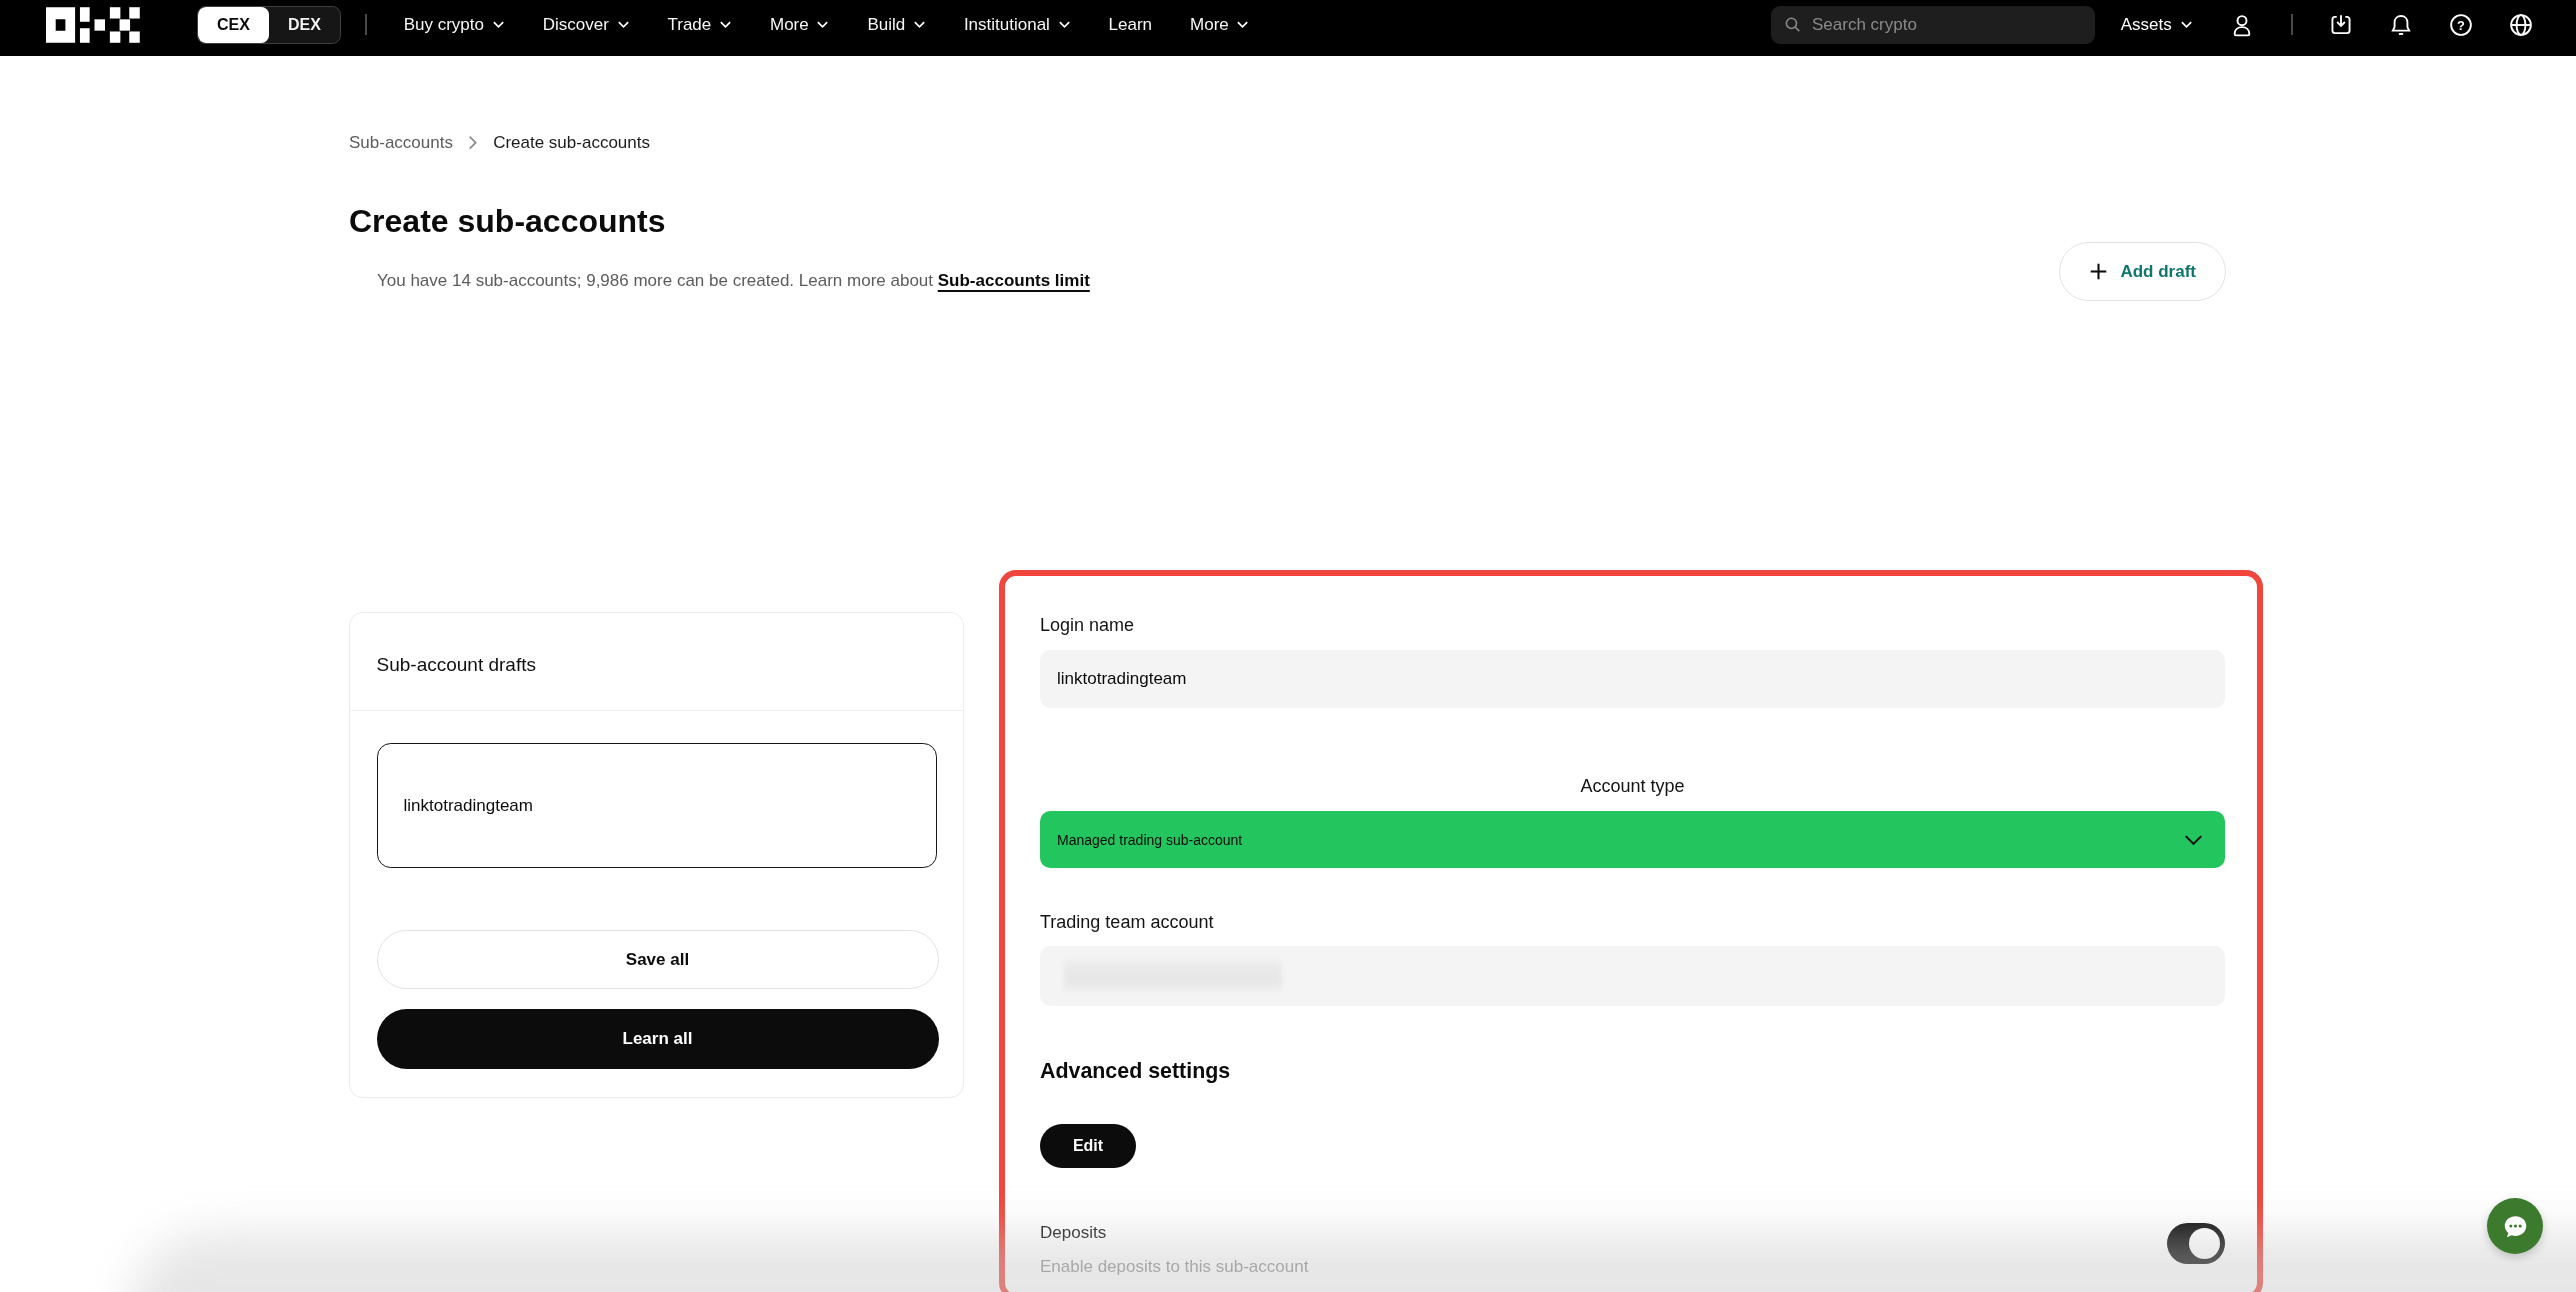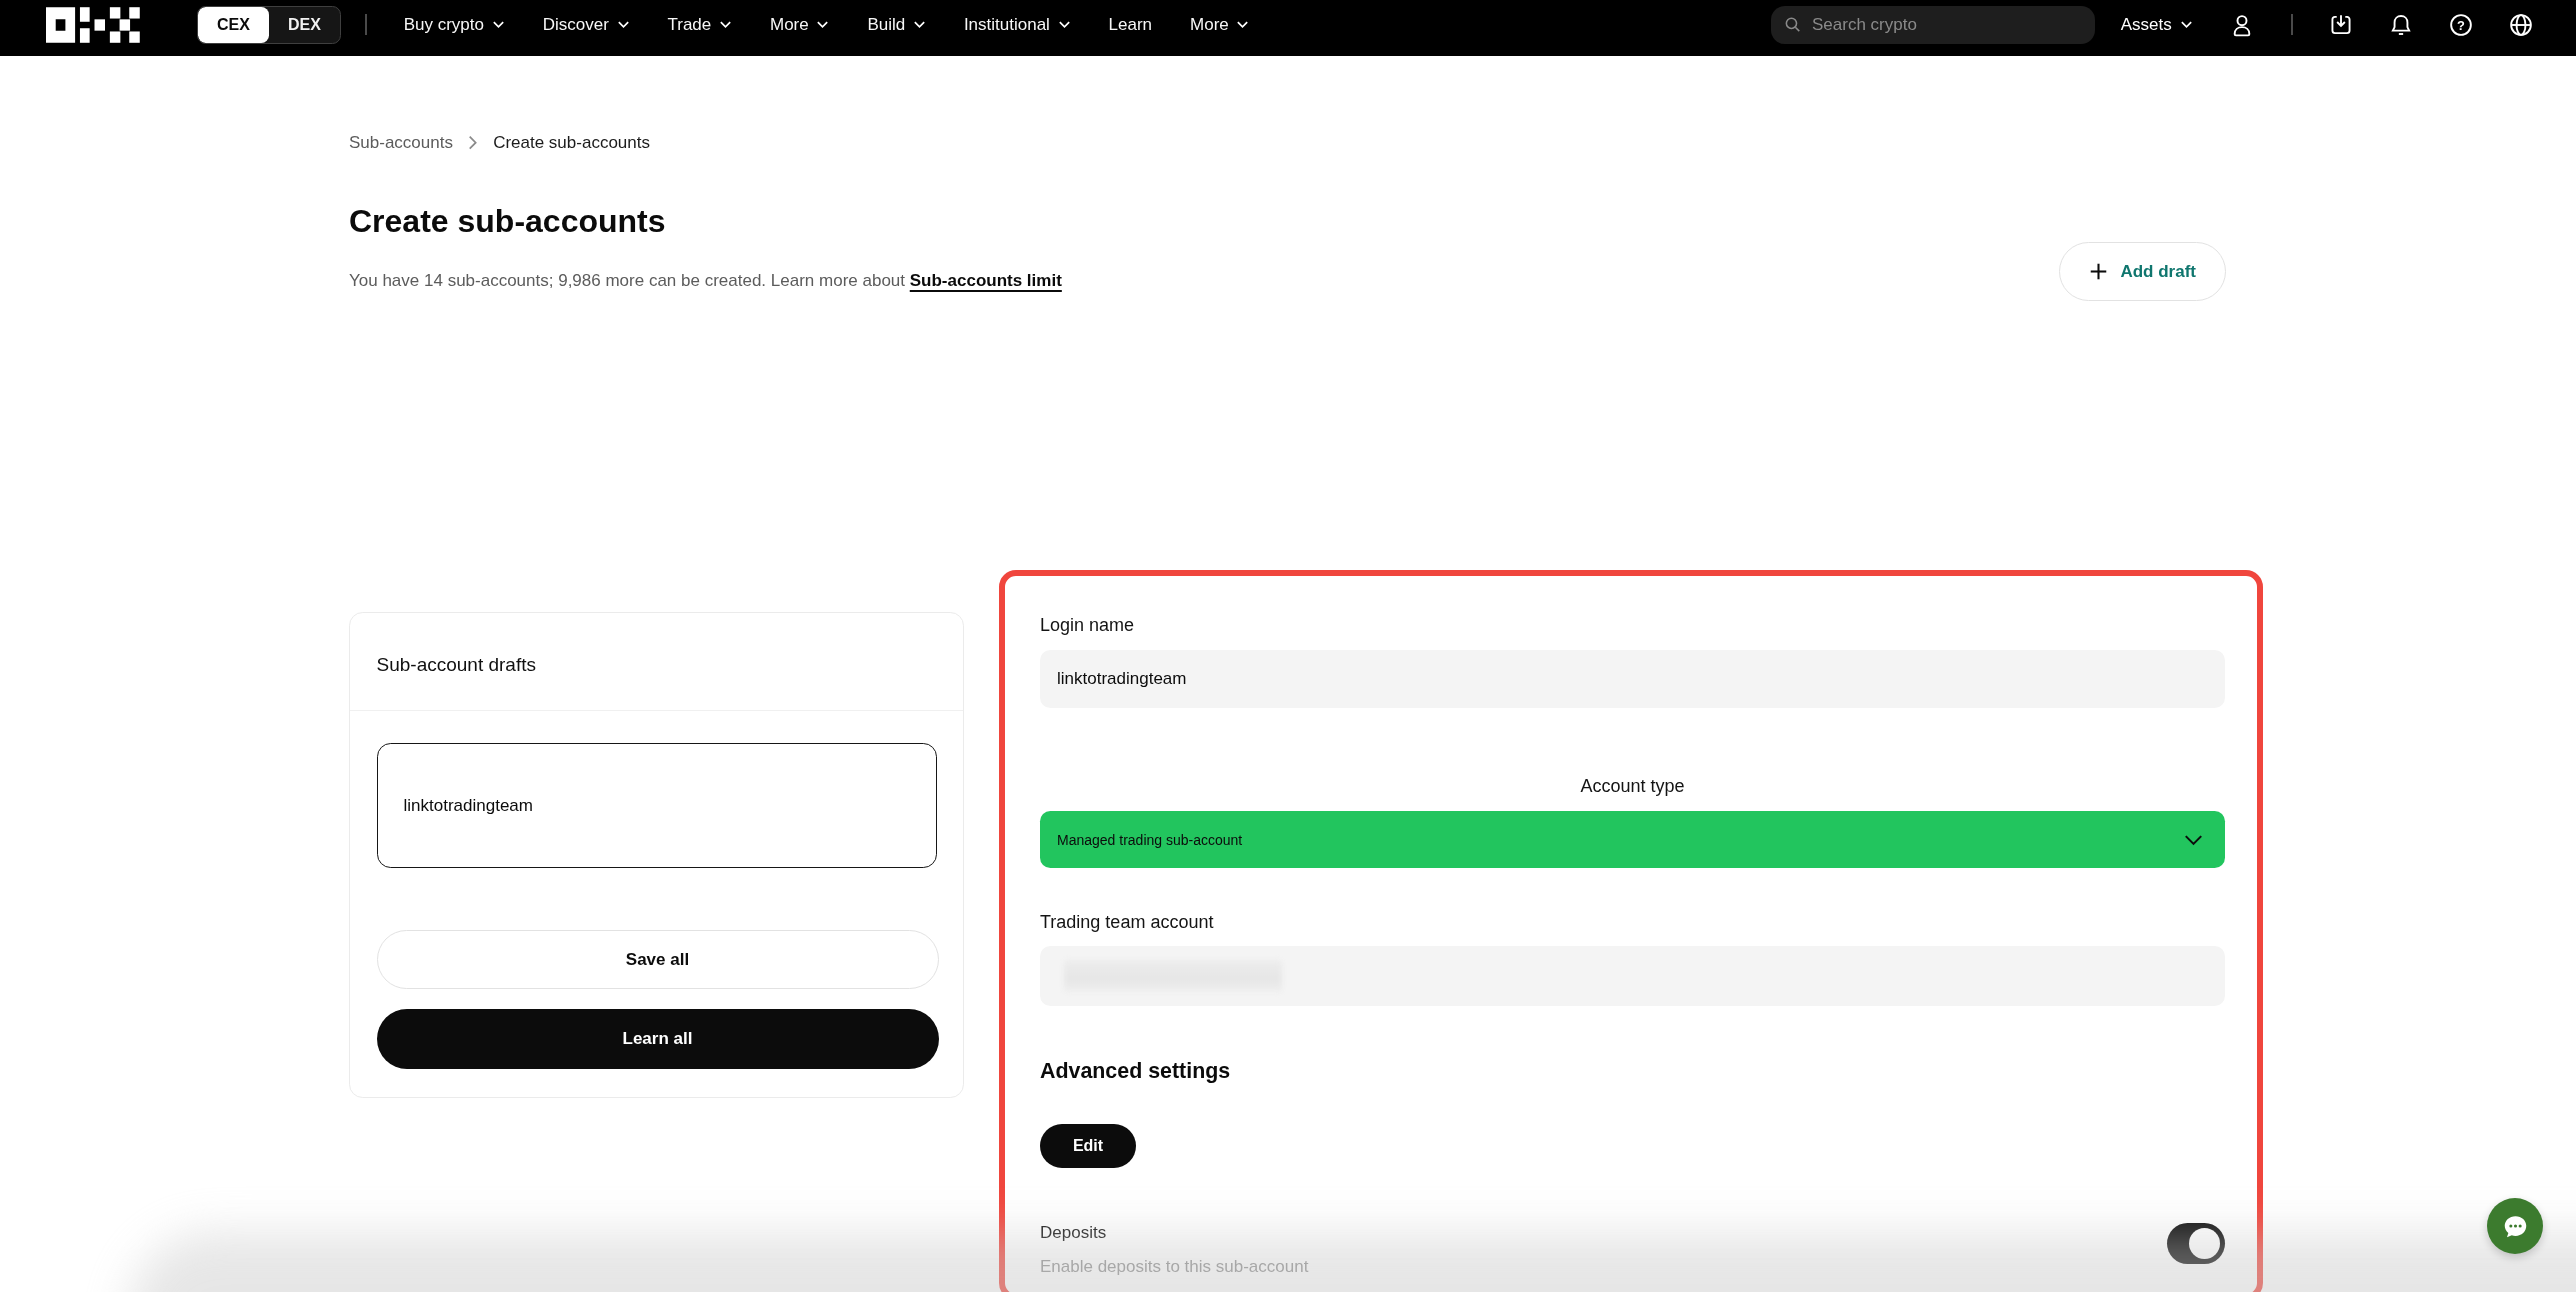--- a/index.html
+++ b/index.html
@@ -28,40 +28,40 @@
     font-size:16px; font-weight:700; }
   .seg.cex { background:#ffffff; color:#0c0c0c; border-radius:7.7px; }
   .seg.dex { color:#f2f2f2; }
   .nav-divider { width:1.7px; height:20.5px; background:#4a4a4a; margin-left:24px; flex:0 0 auto;}
   .nav-items { display:flex; align-items:center; gap:38px; margin-left:37px; }
   .nav-item { display:flex; align-items:center; gap:7.7px; color:#f7f7f7;
     font-size:17px; cursor:pointer; white-space:nowrap; }
   .nav-item svg { display:block; }
   .nav-right { margin-left:auto; display:flex; align-items:center; }
   .searchbox {
-    width:324px; height:38px; background:#1e1e1e; border-radius:14px;
+    width:324px; height:38px; background:#1e1e1e; border-radius:9px;
     display:flex; align-items:center; padding:0 13.7px; gap:10.3px;
   }
   .searchbox input {
     background:transparent; border:none; outline:none; color:#e8e8e8;
     font-size:17px; width:100%; font-family:"Liberation Sans",sans-serif;
   }
   .searchbox input::placeholder { color:#8a8a8a; }
   .assets { display:flex; align-items:center; gap:8.5px; color:#fff;
     font-size:17px; font-weight:400; margin-left:26px; cursor:pointer; white-space:nowrap;}
   .icon-btn { margin-left:36px; display:flex; align-items:center; justify-content:center; cursor:pointer; }
   .nav-divider2 { width:1.7px; height:20.5px; background:#4a4a4a; margin-left:36px; }
   
   .content { position:absolute; left:349px; width:1877px; top:56px; }
   .breadcrumb { margin-top:77px; display:flex; align-items:center; gap:15.4px;
     font-size:17px; }
   .crumb-parent { color:#5c5c5c; cursor:pointer; }
   .crumb-current { color:#1c1c1c; }
   .page-title { margin-top:50px; font-size:32px; font-weight:700; color:#0b0b0b; }
-  .subtitle-row { margin-top:31px; font-size:17px; color:#5c5c5c; }
+  .subtitle-row { margin-top:31px; font-size:17px; color:#5c5c5c;margin-left:28px; }
   .subtitle-row a { color:#0b0b0b; font-weight:700; text-decoration:underline;
     text-underline-offset:4.3px; text-decoration-thickness:1.7px; cursor:pointer; }
   .add-draft {
     position:absolute; top:186px; right:0; height:59px; padding:0 29px;
     border:1.3px solid #e2e2e2; border-radius:30px; background:#fff;
     display:flex; align-items:center; gap:12px; font-size:17px; font-weight:700;
     color:#0f766e; cursor:pointer;
   }
   .main-area { position:relative; margin-top:0; height:803px; }
   

